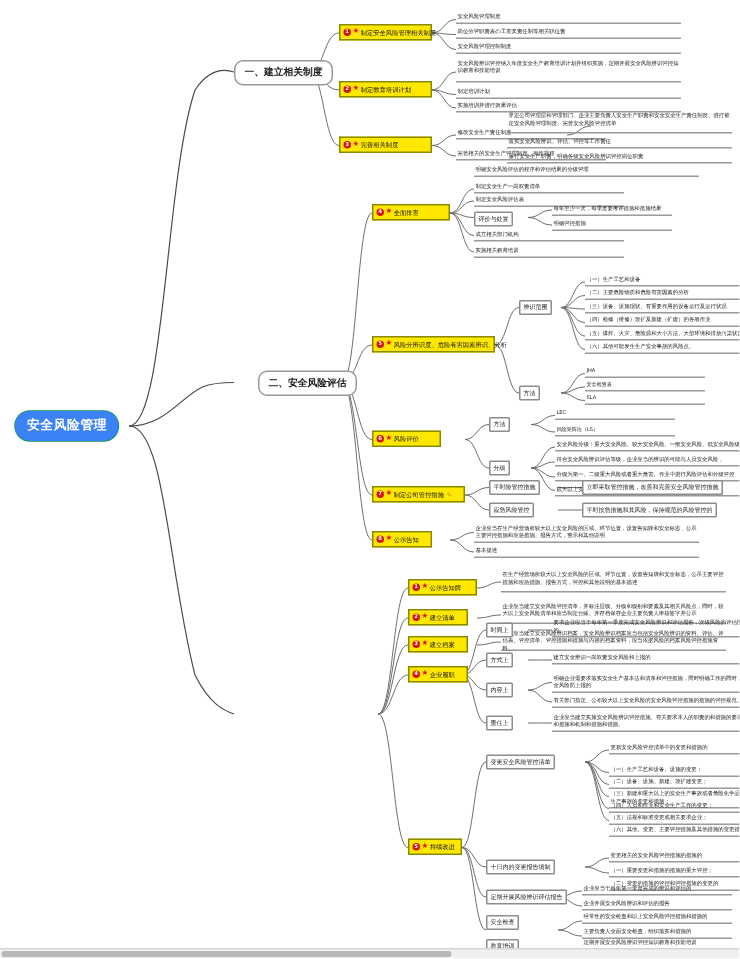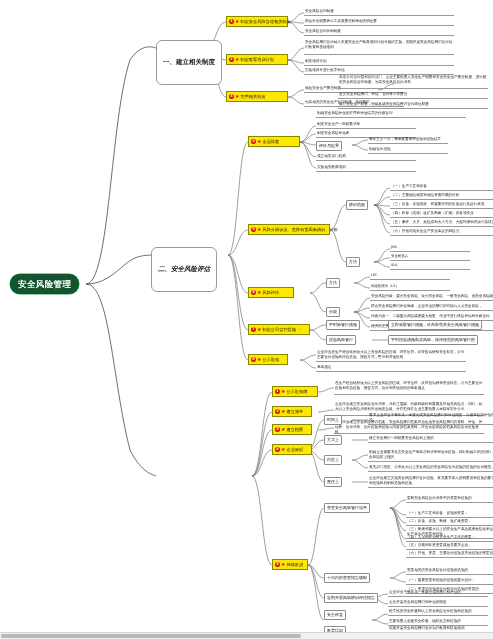--- a/index.html
+++ b/index.html
@@ -8,30 +8,30 @@
     font-family:"DejaVu Sans","Liberation Sans",sans-serif;
     overflow:hidden;position:relative;
   }
   #canvas{position:absolute;left:0;top:0;width:493px;height:639px;}
   svg.links{position:absolute;left:0;top:0;width:493px;height:639px;pointer-events:none;}
 
   .node{position:absolute;box-sizing:border-box;white-space:nowrap;}
 
   
   .root{
-    background:#14532d;color:#ffffff;border-radius:11px;
+    background:#3b82f6;color:#ffffff;border-radius:11px;
     font-size:8.5px;font-weight:bold;letter-spacing:.4px;
     padding:4px 8px;line-height:12px;
     box-shadow:0 0 0 .5px #0f9a51;
   }
   
   .branch{
     background:#ffffff;border:1px solid #9a9a9a;border-radius:6px;
     font-size:6.5px;font-weight:bold;color:#1a1a1a;
-    padding:17px 6px;line-height:9px;
+    padding:3px 6px;line-height:9px;
   }
   
   .hl{
     background:#ffe800;border:1px solid #8a8a00;
     font-size:4.2px;color:#111;line-height:7px;
     padding:1px 3px 1px 2px;
     display:flex;align-items:center;gap:1px;
   }
   .hl .numbadge{
     display:inline-block;width:5px;height:5px;border-radius:50%;
@@ -209,21 +209,21 @@
     <span class="star">★</span>
     <span class="hltxt">完善相关制度</span>
   </div>
   <div class="node leaf w3" style="left:304px;top:86px;">修改安全生产责任制度</div>
   <div class="node leaf w3" style="left:304px;top:100px;">完善相关的安全生产管理制度、操作规程</div>
 
   <div class="node leaf w2" style="left:338px;top:75px;height:14px;">界定公司管理层和管理部门、企业主要负责人安全生产职责和安全安全生产责任制度、进行被定安全风险管理制度、完善安全风险管控清单</div>
   <div class="node leaf w2" style="left:338px;top:92px;">落实安全风险辨识、评估、管控等工作责任</div>
   <div class="node leaf w2" style="left:338px;top:102px;">履行安全生产职责，明确各级安全风险辨识管控岗位职责</div>
 
-  <div class="node branch" style="left:151px;top:247px;font-style:italic;">二、安全风险评估</div>
+  <div class="node branch" style="left:172px;top:247px;">二、安全风险评估</div>
 
   <div class="node hl" style="left:248px;top:136px;width:52px;">
     <span class="numbadge">4</span>
     <span class="star">★</span>
     <span class="hltxt">全面排查</span>
   </div>
   <div class="node leaf w3" style="left:316px;top:122px;">制定安全生产一岗双责清单</div>
   <div class="node leaf w3" style="left:316px;top:131px;">制定安全风险评估表</div>
   <div class="node box" style="left:316px;top:141px;">评价与处置</div>
   <div class="node leaf w3" style="left:316px;top:154px;">成立相关部门机构</div>

